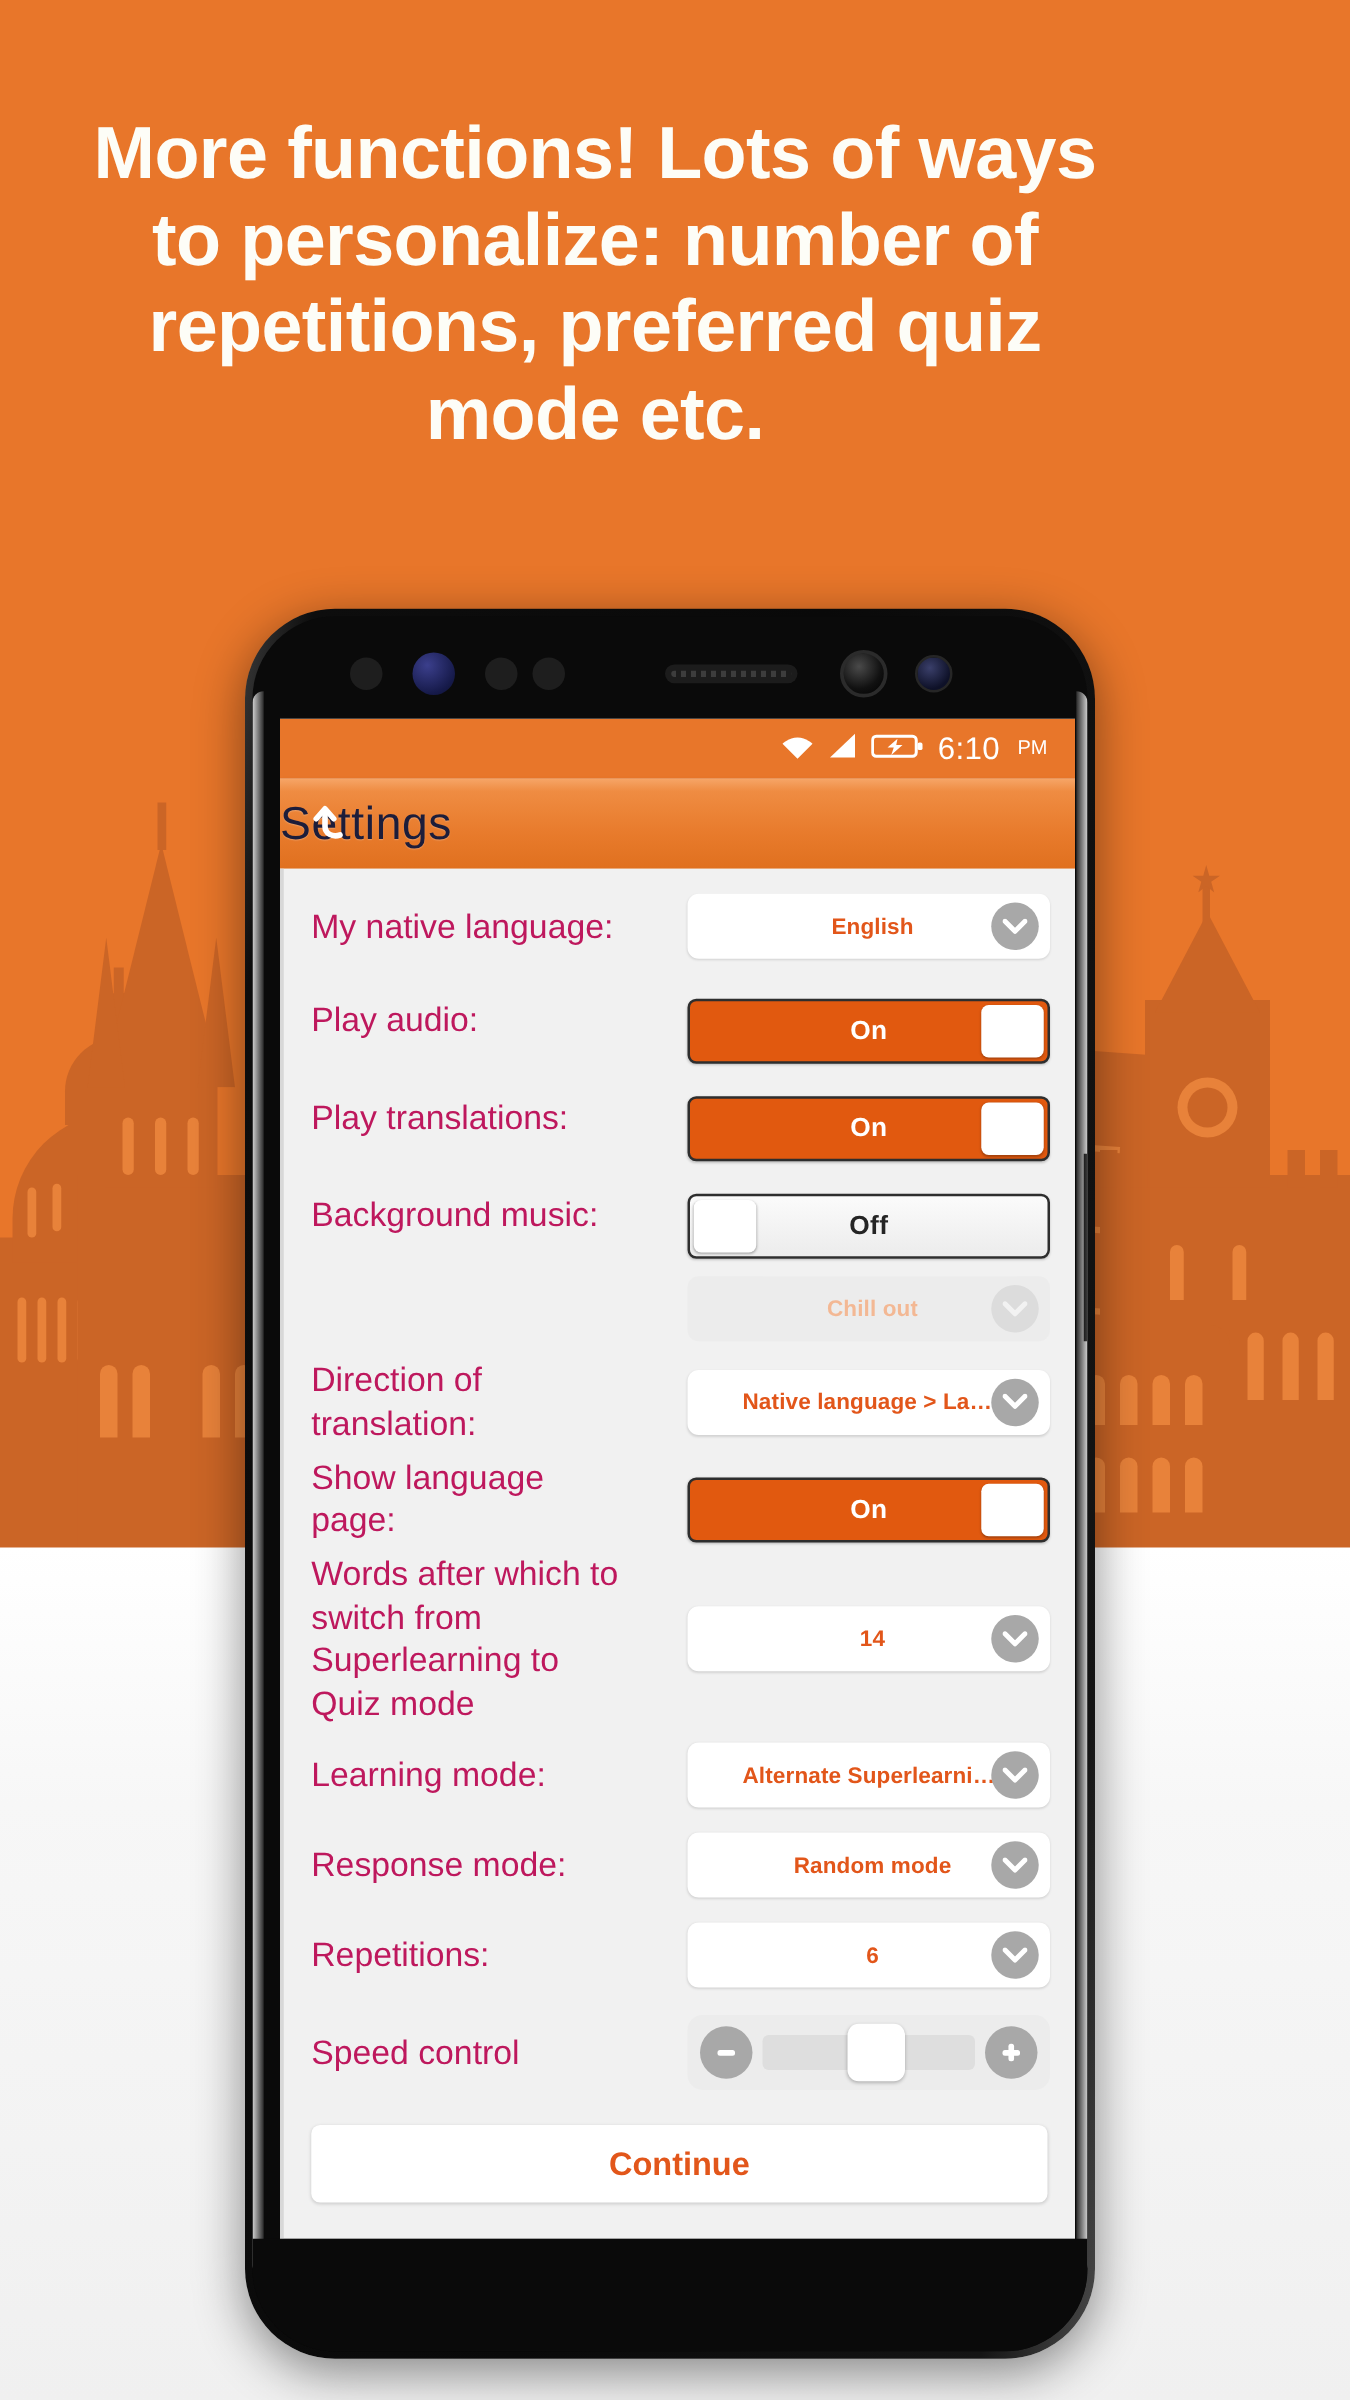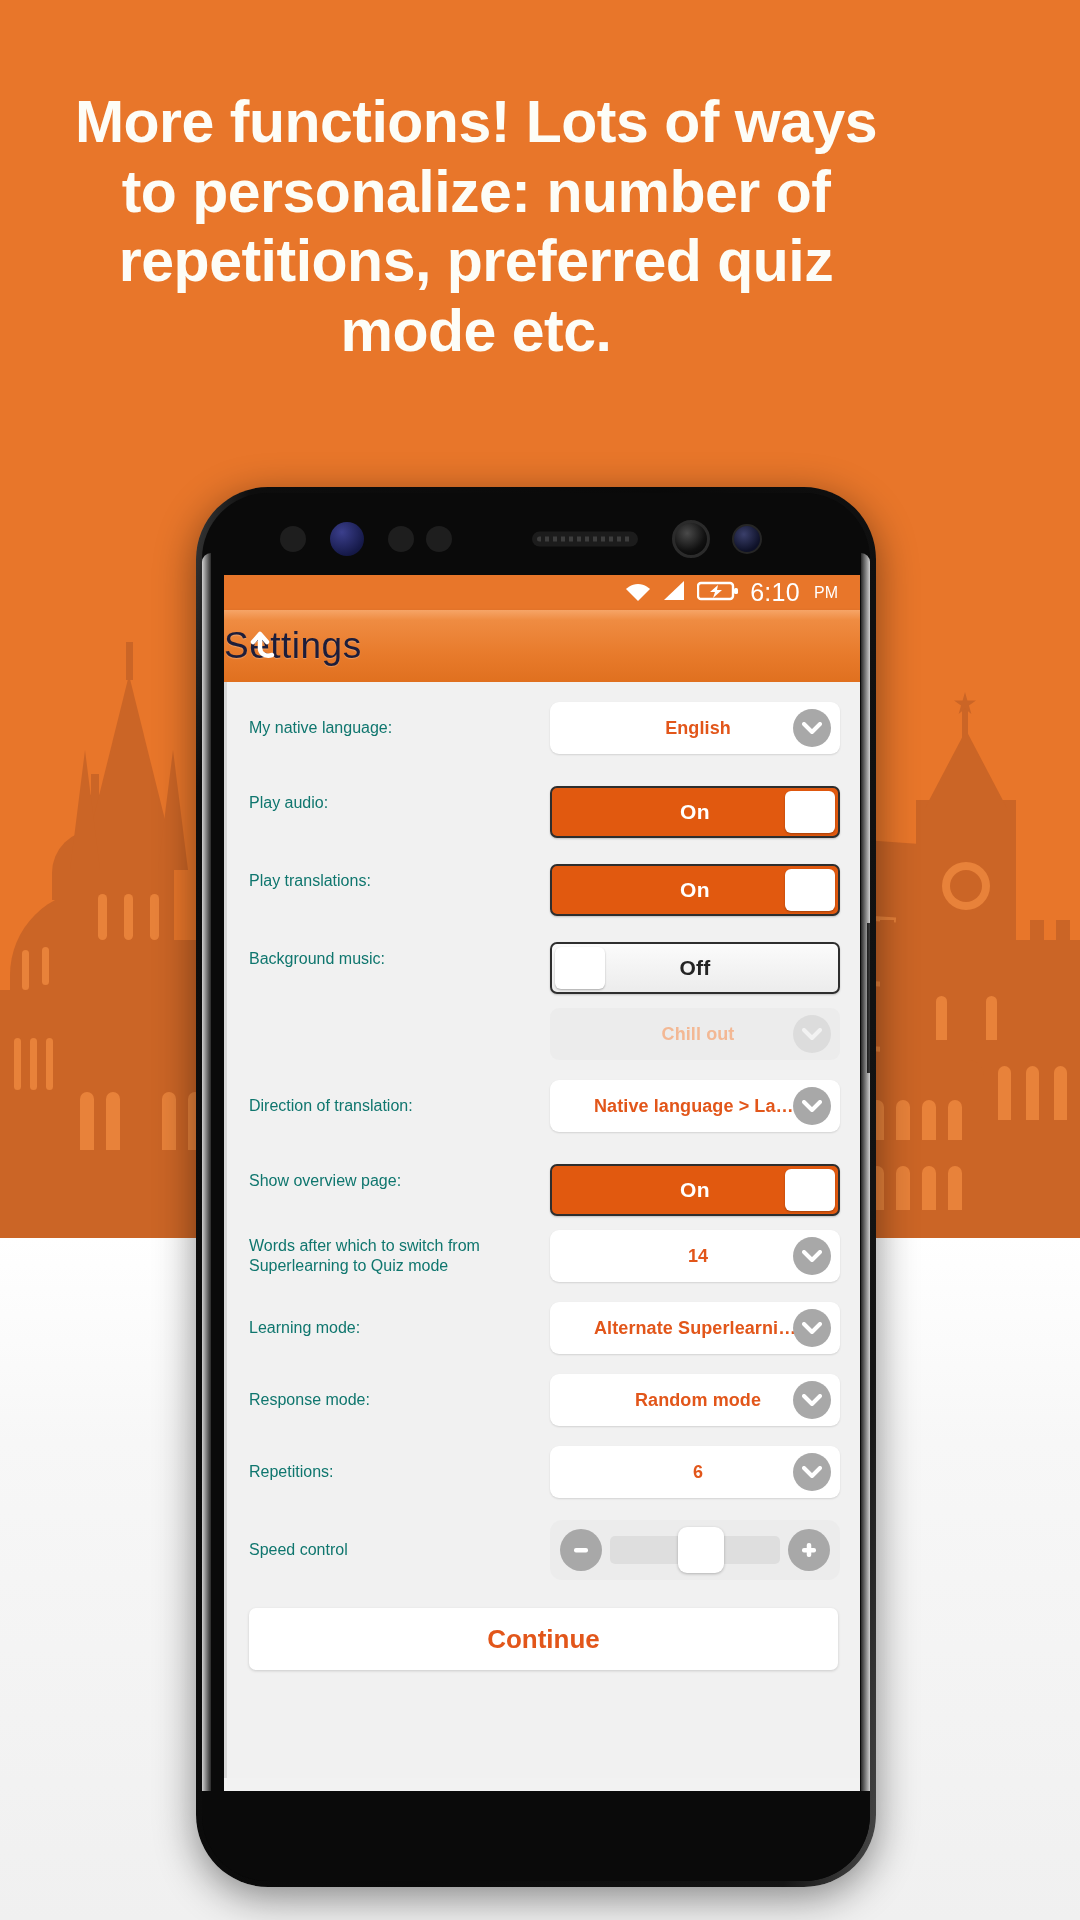--- a/index.html
+++ b/index.html
@@ -73,21 +73,21 @@
     background:repeating-linear-gradient(90deg,#3d3d3d 0 4px,#1c1c1c 4px 8px); border-radius:3px;}
 
   
   #screen {
     position:absolute; left:22px; top:82px; width:636px; height:1216px;
     background:#f2f2f2; overflow:hidden;
   }
 
   
   #statusbar {
-    height:35px; background:#e8762a; position:relative;
+    height:48px; background:#e8762a; position:relative;
     display:flex; align-items:center; justify-content:flex-end;
     padding-right:22px; gap:11px;
   }
   #statusbar .time { color:#fff; font-size:25px; font-weight:400; letter-spacing:.3px; }
   #statusbar .ampm { color:#fff; font-size:16px; font-weight:400; margin-left:3px; }
 
   
   #appbar {
     height:72px;
     background:linear-gradient(180deg,#f6a567 0%,#ef8c42 14%,#e87b2c 60%,#e0701f 100%);
@@ -96,21 +96,21 @@
   }
   #appbar .title { font-size:37px; color:#1d1d3a; font-weight:400; letter-spacing:.5px;
     text-shadow:0 1px 1px rgba(255,255,255,.25); }
   #back-btn { position:absolute; left:18px; top:50%; transform:translateY(-50%);
     width:52px; height:52px; display:flex; align-items:center; justify-content:center; }
 
   
   #list { height:1096px; background:#f1f1f1; padding:10px 0 0 0; position:relative;
     border-left:3px solid #d8d8d8; }
   .row { display:flex; align-items:center; min-height:72px; padding:4px 20px 4px 22px; }
-  .lbl { flex:0 0 256px; font-size:16px; color:#0f766e; line-height:1.28; padding-right:8px;}
+  .lbl { flex:0 0 256px; font-size:27px; color:#be185d; line-height:1.28; padding-right:8px;}
   .ctl { flex:1; display:flex; justify-content:flex-end; }
 
   
   .dd { position:relative; width:290px; height:52px; background:#fff;
         border-radius:9px; display:flex; align-items:center; justify-content:center;
         box-shadow:0 1px 2px rgba(0,0,0,.13); }
   .dd .val { font-size:18px; color:#e2561a; font-weight:bold; letter-spacing:.1px;
              white-space:nowrap; overflow:hidden; text-overflow:ellipsis;
              max-width:214px; text-align:center; padding-left:6px;}
   .dd .caret { position:absolute; right:9px; top:50%; transform:translateY(-50%);
@@ -389,21 +389,21 @@
               <span class="caret">
                 <svg width="20" height="13" viewBox="0 0 20 13">
                     <path d="M2 2 L10 10 L18 2" fill="none" stroke="#ffffff" stroke-width="4" stroke-linecap="round" stroke-linejoin="round"></path>
                   </svg>
               </span>
             </div>
           </div>
         </div>
 
         <div class="row">
-          <div class="lbl">Show overview page:</div>
+          <div class="lbl">Show language page:</div>
           <div class="ctl">
             <div class="tgl on">
               <span class="t-txt">On</span>
               <span class="knob"></span>
             </div>
           </div>
         </div>
 
         <div class="row">
           <div class="lbl">Words after which to switch from Superlearning to Quiz mode</div>

